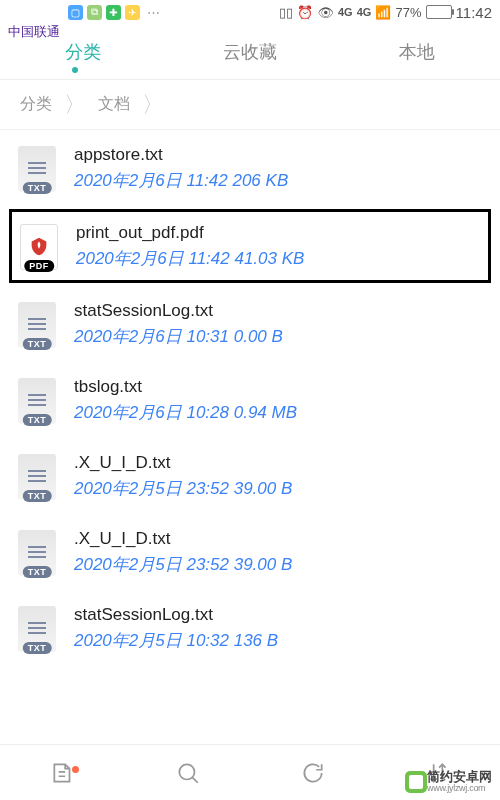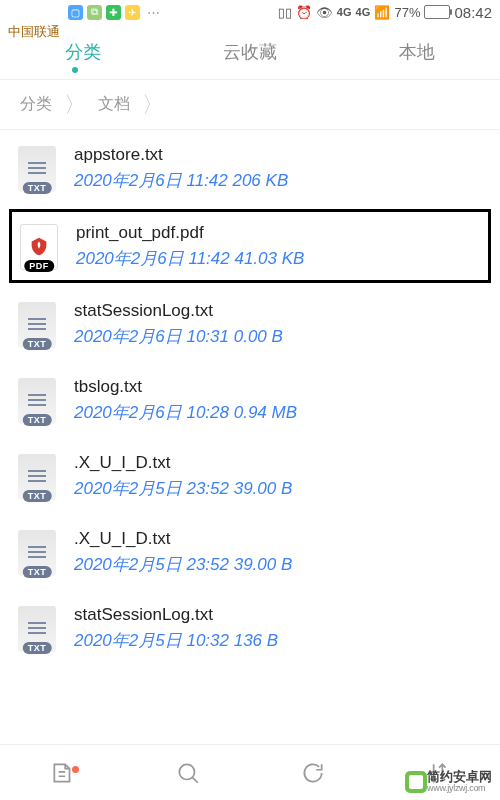--- a/index.html
+++ b/index.html
@@ -16,21 +16,21 @@
       height: 24px;
       display: flex;
       justify-content: space-between;
       align-items: center;
       padding: 0 8px;
       font-size: 13px;
       color: #555;
     }
     .status-left { display: flex; align-items: center; gap: 4px; }
     .status-right { display: flex; align-items: center; gap: 4px; }
-    .carrier { color: #a16207; margin-right: 4px; margin-top: 40px; }
+    .carrier { color: #4c1d95; margin-right: 4px; margin-top: 40px; }
     .st-icon { width: 15px; height: 15px; border-radius: 3px; display:inline-flex; align-items:center; justify-content:center; font-size:10px; color:#fff;}
     .battery-box {
       width: 26px; height: 14px; border: 1.5px solid #777; border-radius: 2px; position: relative; display:inline-block;
     }
     .battery-box::after {
       content:''; position:absolute; right:-3px; top:3px; width:2px; height:6px; background:#777; border-radius:1px;
     }
     .battery-fill { height:100%; width:77%; background:#555; }
     
     .top-tabs {
@@ -169,21 +169,21 @@
   </div>
   <div class="status-right">
     <span>▯▯</span>
     <span>⏰</span>
     <span>👁</span>
     <span style="font-size:11px;font-weight:700">4G</span>
     <span style="font-size:11px;font-weight:700">4G</span>
     <span>📶</span>
     <span>77%</span>
     <span class="battery-box"><span class="battery-fill"></span></span>
-    <span style="font-size:15px">08:42</span>
+    <span style="font-size:15px">11:42</span>
   </div>
 </div>
 
 <div class="top-tabs">
   <div class="top-tab active">分类</div>
   <div class="top-tab">云收藏</div>
   <div class="top-tab">本地</div>
   <span class="tab-indicator"></span>
 </div>
 

